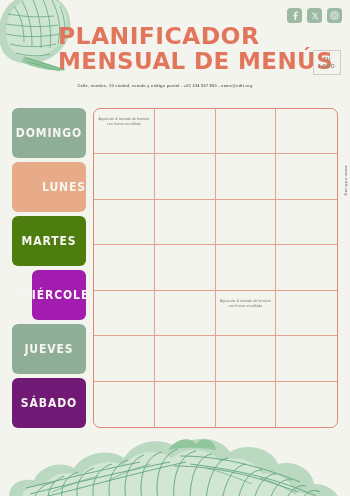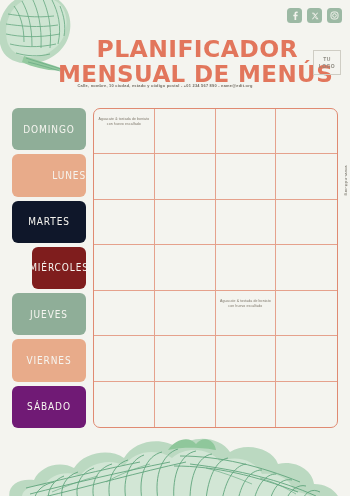--- a/index.html
+++ b/index.html
@@ -57,24 +57,24 @@
     background: #9cb9a4;
     display: flex;
     align-items: center;
     justify-content: center;
   }
   .social-btn svg { display: block; }
 
   
   #title-wrap {
     position: absolute;
-    top: 37px;
+    top: 24px;
     left: 58px;
     width: 240px;
-    text-align: right;
+    text-align: left;
   }
   .title-line {
     color: #e2765c;
     font-weight: 700;
     font-size: 23.5px;
     line-height: 25px;
     letter-spacing: .4px;
     white-space: nowrap;
     font-family: "DejaVu Sans", sans-serif;
   }
@@ -142,22 +142,22 @@
     gap: 4px;
     flex: none;
   }
   .day-pill {
     flex: 1;
     border-radius: 6px;
     display: flex;
     align-items: center;
     justify-content: center;
     color: #f6f5f0;
-    font-size: 10px;
-    font-weight: 400;
+    font-size: 12px;
+    font-weight: 700;
     letter-spacing: .9px;
     font-family: "DejaVu Sans Condensed", "Liberation Sans Narrow", "Liberation Sans", sans-serif;
   }
 
   #grid {
     position: relative;
     margin-left: 7px;
     flex: 1;
     border: 1.1px solid #e08a72;
     border-radius: 7px;
@@ -250,31 +250,28 @@
   <div id="vertical-site">www.edit.org</div>
 
   <div id="planner">
     <div id="days">
         <div class="day-pill" style="background: rgb(143, 174, 152);">
           <span>DOMINGO</span>
         </div>
         <div class="day-pill" style="background: rgb(232, 171, 138); justify-content: flex-end;">
           <span>LUNES</span>
         </div>
-        <div class="day-pill" style="background: #0f172a;">
+        <div class="day-pill" style="background: #4d7c0f;">
           <span>MARTES</span>
         </div>
-        <div class="day-pill" style="background: #7f1d1d; margin-left: 20px;">
+        <div class="day-pill" style="background: #a21caf; margin-left: 20px;">
           <span>MIÉRCOLES</span>
         </div>
         <div class="day-pill" style="background: rgb(143, 174, 152);">
           <span>JUEVES</span>
-        </div>
-        <div class="day-pill" style="background: rgb(232, 171, 138);">
-          <span>VIERNES</span>
         </div>
         <div class="day-pill" style="background: #701a75;">
           <span>SÁBADO</span>
         </div>
       </div>
     <div id="grid">
         <div class="cell">
           <div class="cell-text">Aguacate &amp; tostada de boniato con huevo escalfado</div>
         </div>
         <div class="cell">

